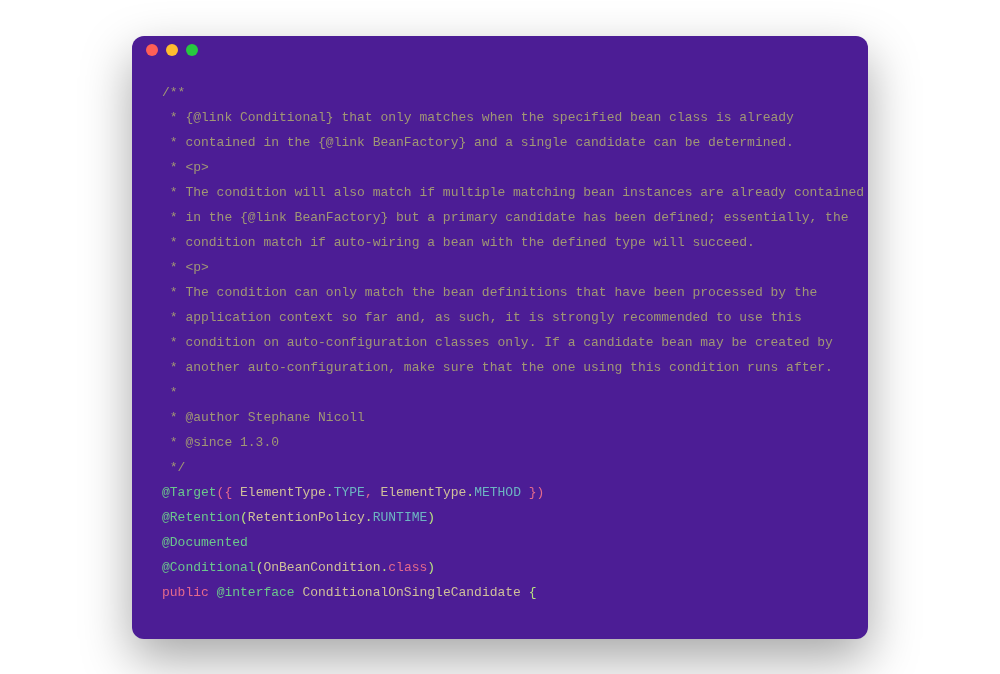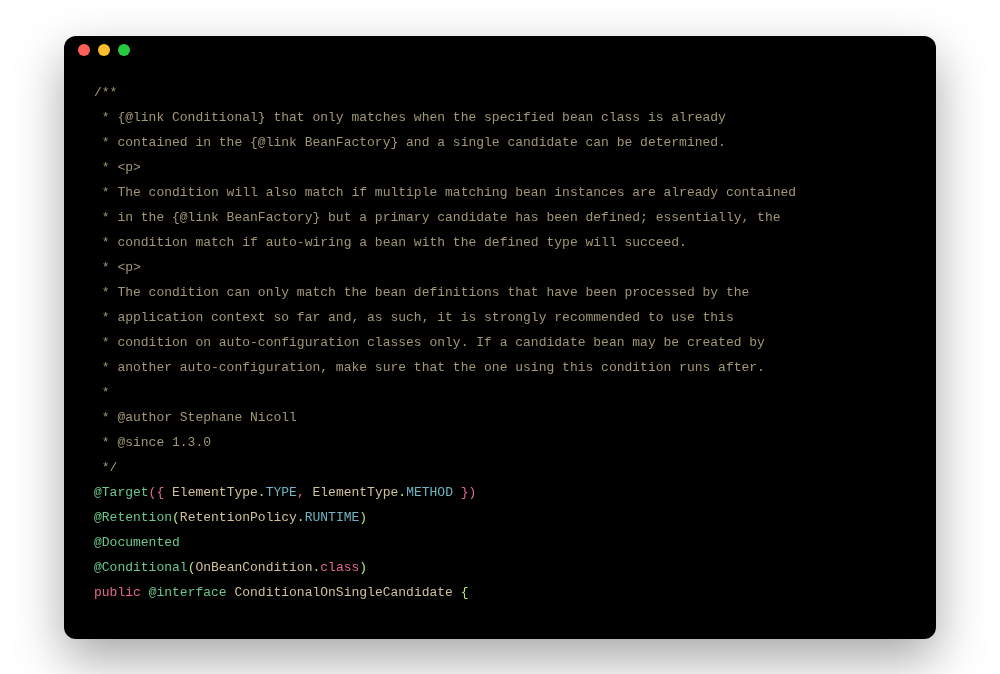--- a/index.html
+++ b/index.html
@@ -6,25 +6,25 @@
       margin: 0;
       padding: 0;
       box-sizing: border-box;
     }
     body {
       background: #ffffff;
       padding: 36px;
       font-family: 'Menlo', 'Monaco', 'Courier New', monospace;
     }
     .window {
-      background: #000000;
+      background: #4c1d95;
       border-radius: 12px;
       box-shadow: 0 20px 50px rgba(0,0,0,0.35);
       overflow: hidden;
-      width: 872px;
+      width: 736px;
       margin: 0 auto;
     }
     .titlebar {
       height: 28px;
       display: flex;
       align-items: center;
       padding-left: 14px;
       gap: 8px;
     }
     .dot {

